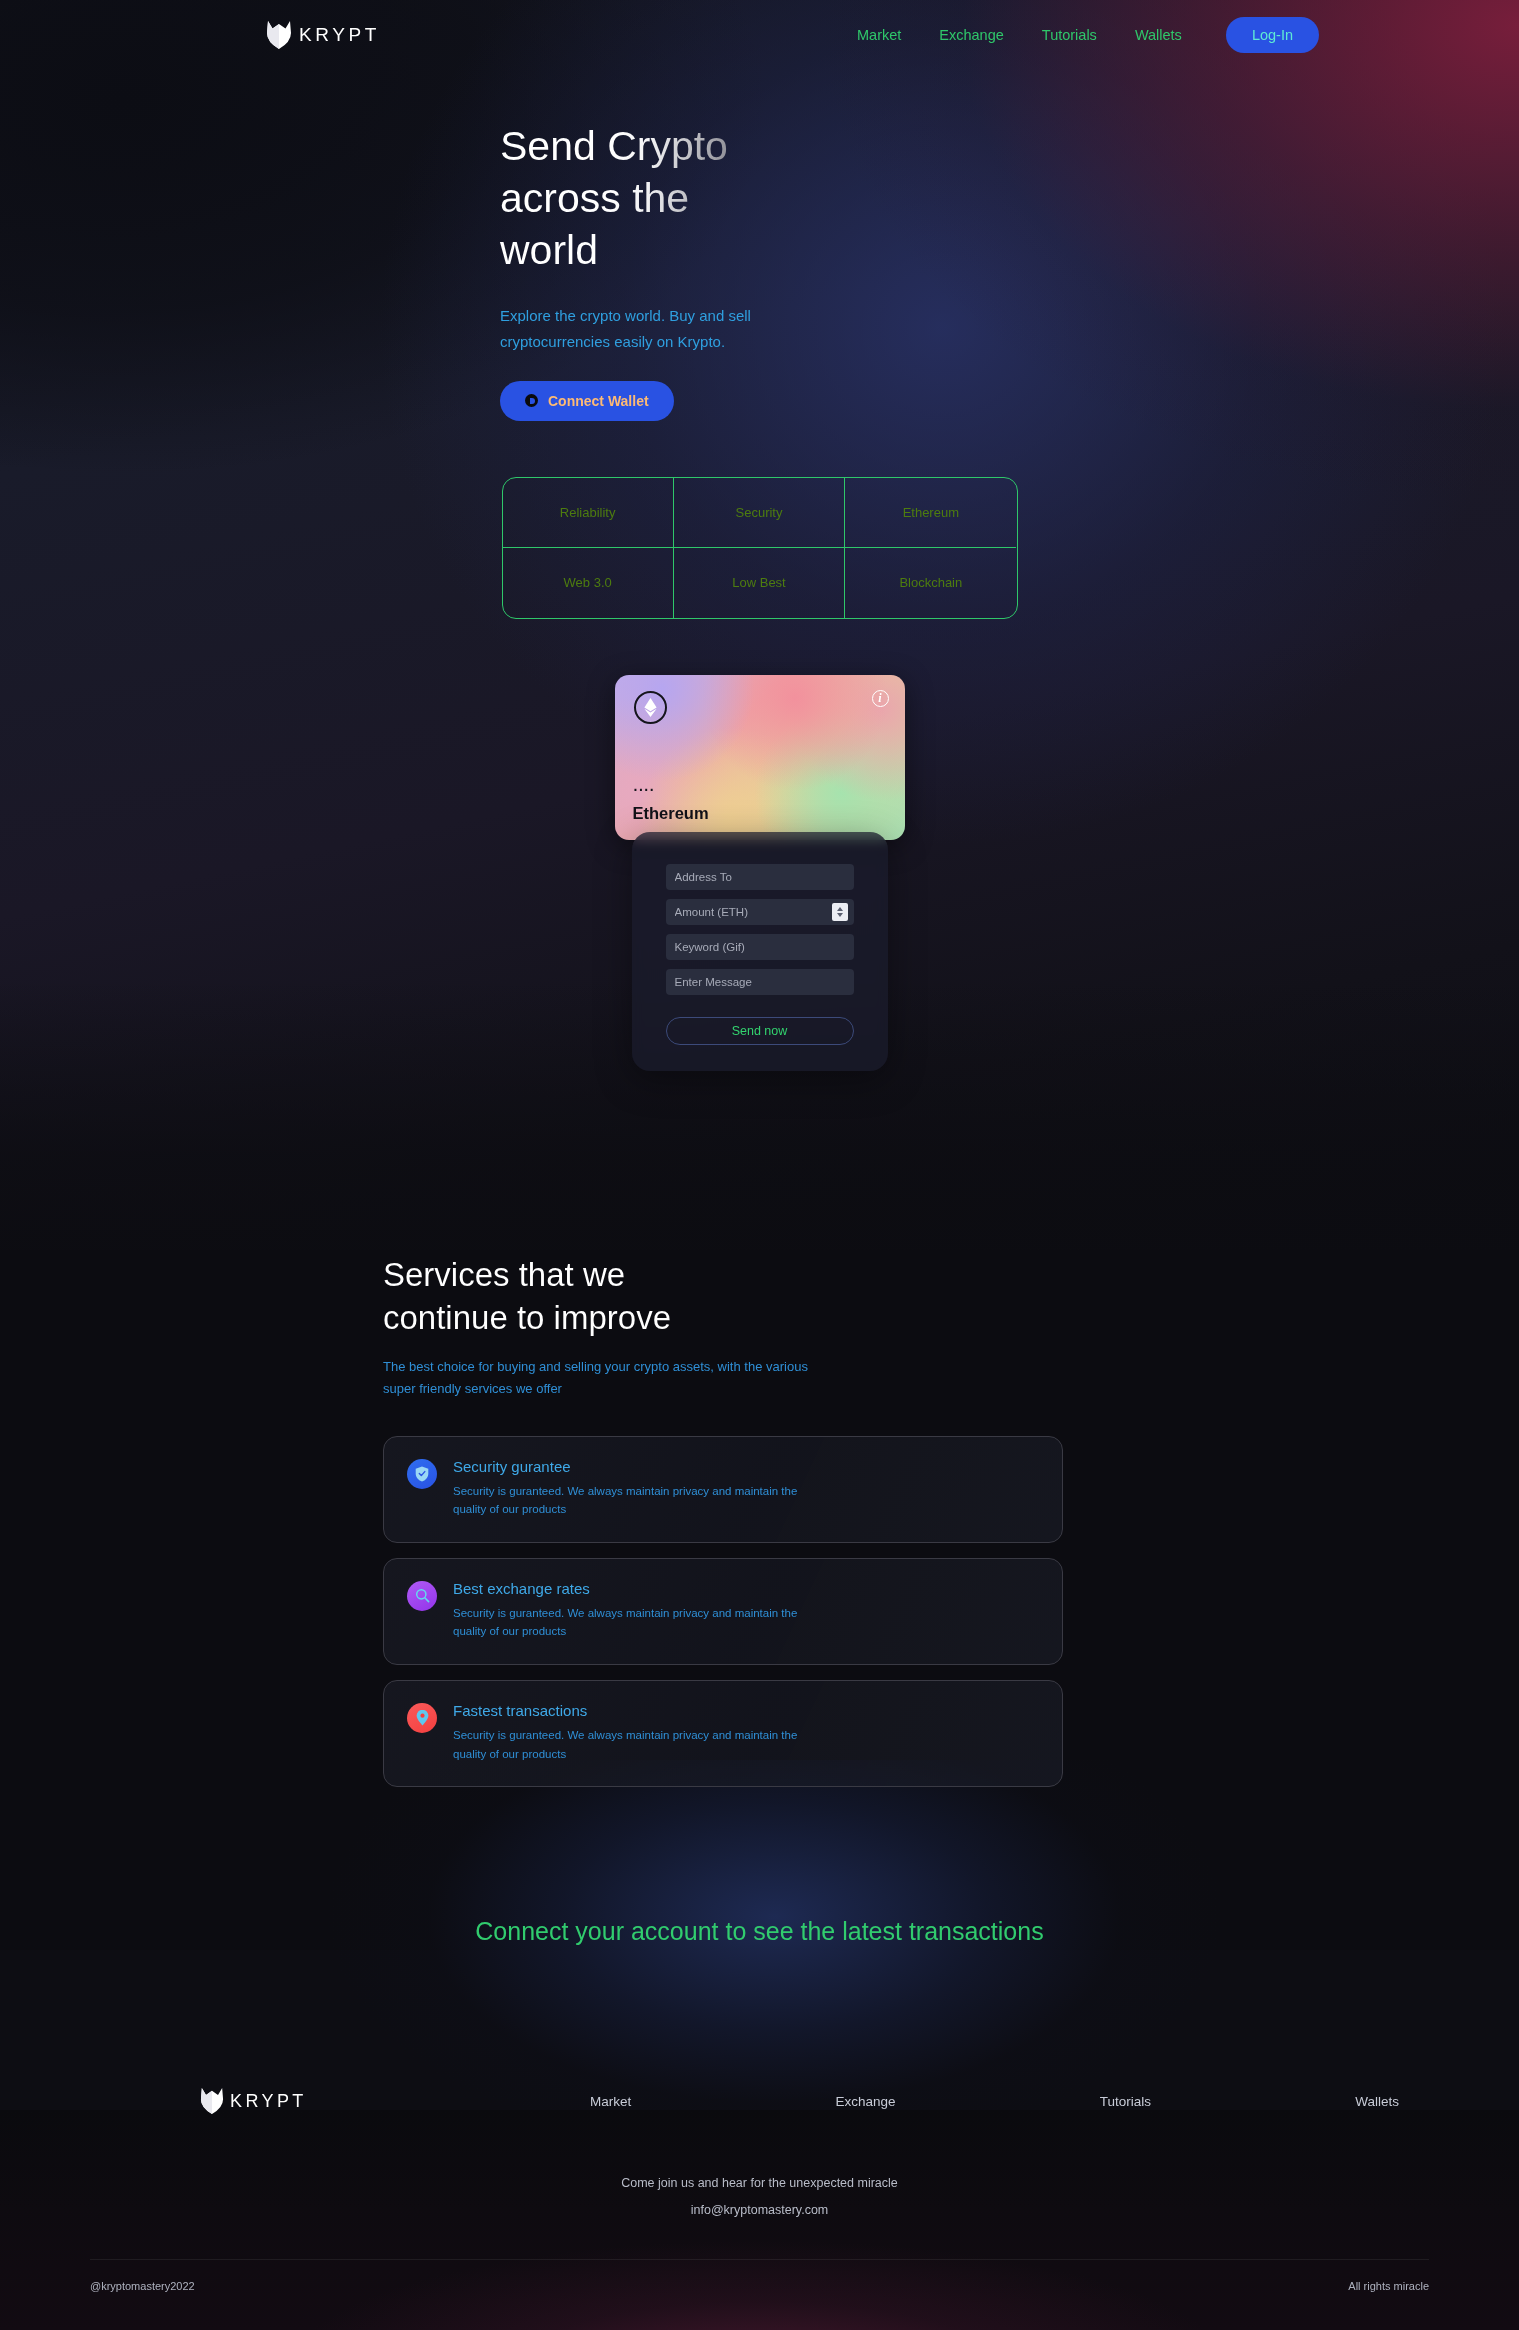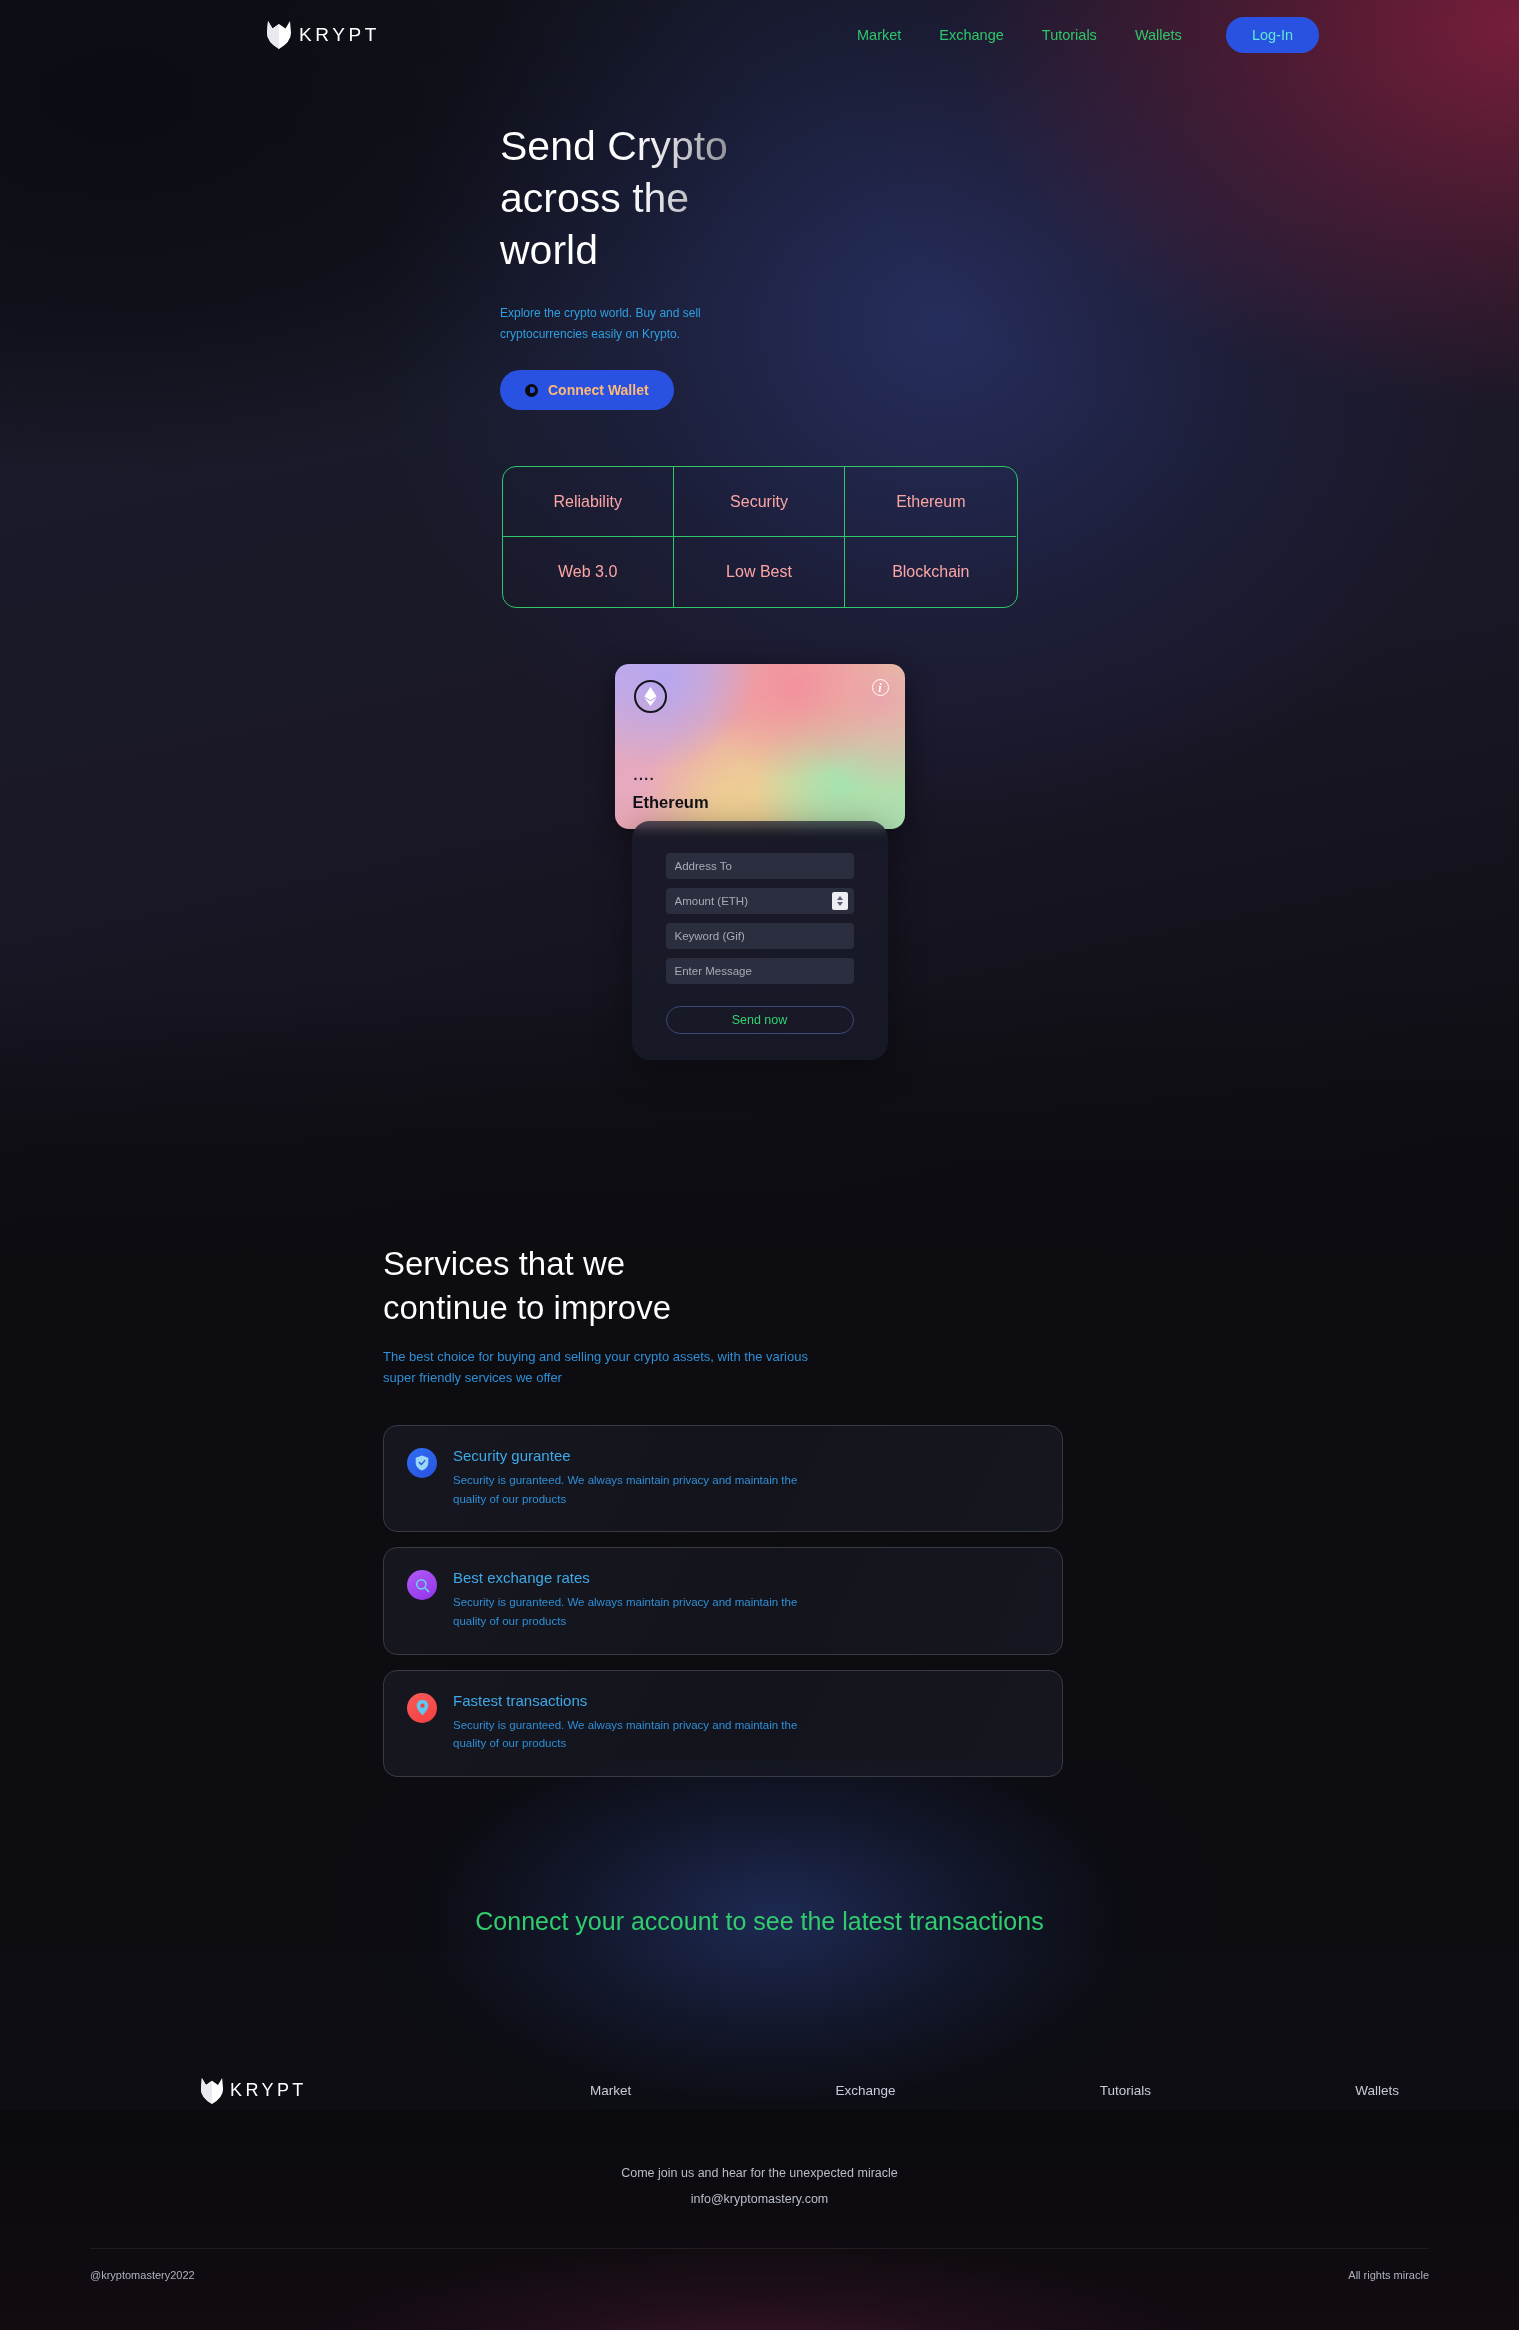--- a/index.html
+++ b/index.html
@@ -94,21 +94,21 @@
   .hero { display:flex; padding:0 0 0 0; margin-top:50px; }
   .hero-left { width:760px; padding-left:500px; }
   .hero-title {
     font-size:41px; line-height:1.27; font-weight:400;
     background:linear-gradient(95deg,#ffffff 0%,#ffffff 42%,#f2f2f4 56%,#b5b5bb 74%,#6a6a74 95%);
     -webkit-background-clip:text; background-clip:text;
     -webkit-text-fill-color:transparent; color:transparent;
     white-space:pre-line;
   }
   .hero-sub {
-    margin-top:27px; color:#2f9fdf; font-size:12px; line-height:1.72;
+    margin-top:27px; color:#2f9fdf; font-size:15px; line-height:1.72;
     white-space:pre-line;
   }
   .connect-btn {
     margin-top:26px; display:inline-flex; align-items:center; gap:10px;
     background:#2952e3; color:#fdba74; border:none; border-radius:999px;
     padding:12px 25px; font-size:14px; font-weight:700; cursor:pointer;
     font-family:inherit;
   }
   .connect-dot {
     width:13px; height:13px; border-radius:50%;
@@ -122,21 +122,21 @@
   
   .feat-wrap { display:flex; justify-content:center; margin-top:56px; }
   .feat-grid {
     width:516px;
     display:grid; grid-template-columns:repeat(3,1fr);
     border:1px solid #2fc76a; border-radius:14px;
     overflow:hidden;
   }
   .feat-cell {
     height:70px; display:flex; align-items:center; justify-content:center;
-    color:#fca5a5; font-size:16px;
+    color:#4d7c0f; font-size:13px;
     border-right:1px solid #2fc76a; border-bottom:1px solid #2fc76a;
   }
   .feat-cell:nth-child(3n) { border-right:none; }
   .feat-cell:nth-child(n+4) { border-bottom:none; }
 
   
   .eth-wrap { display:flex; justify-content:center; margin-top:56px; }
   .eth-card {
     width:290px; height:165px; border-radius:14px;
     position:relative; overflow:hidden;

